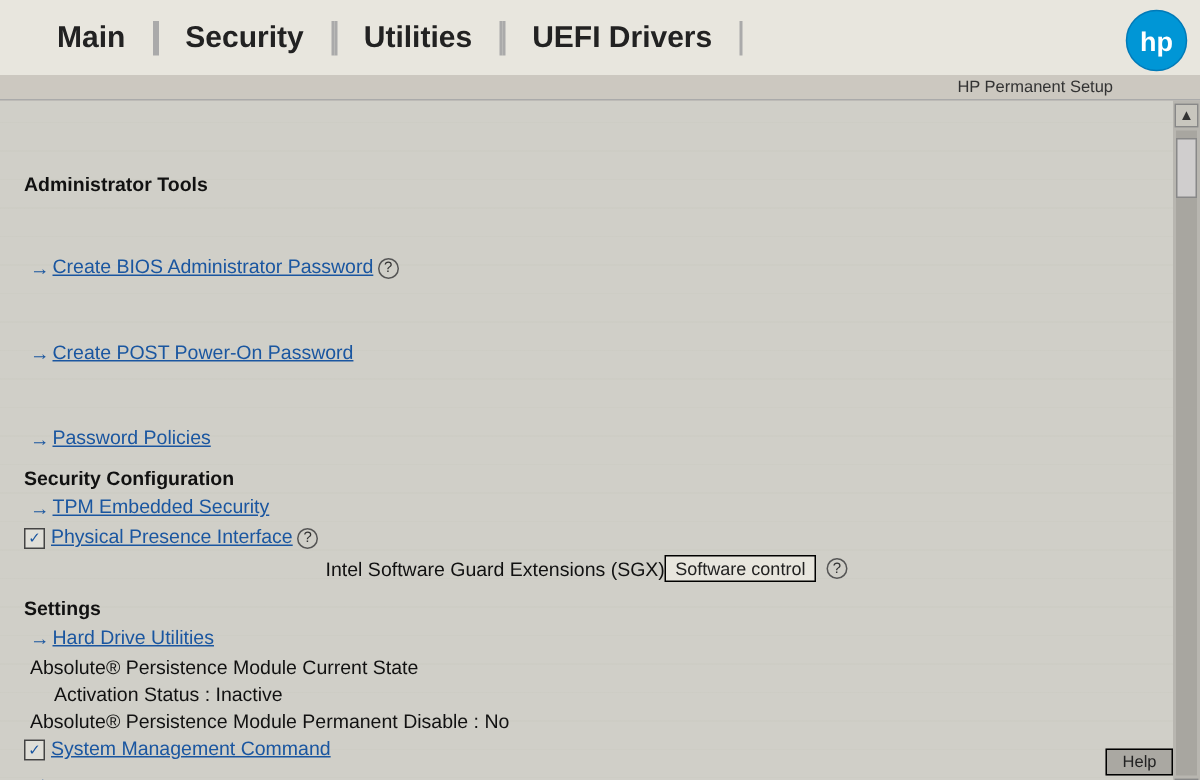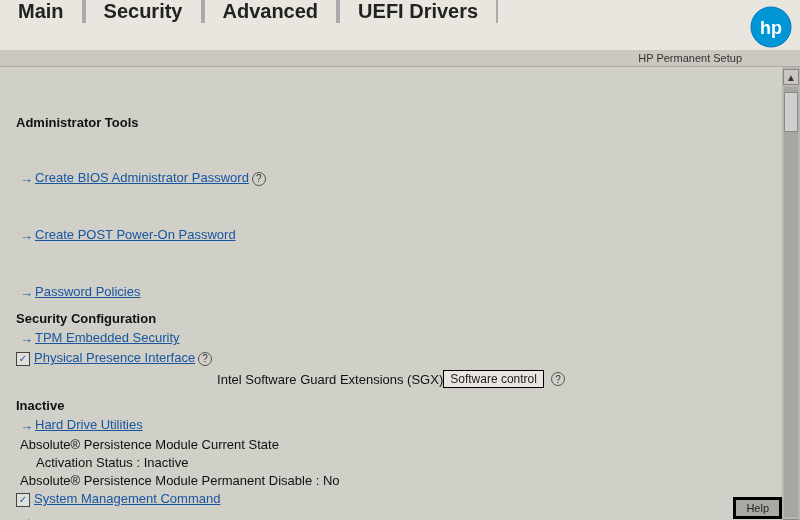--- a/index.html
+++ b/index.html
@@ -11,23 +11,23 @@
       font-size: 13px;
       overflow: hidden;
       position: relative;
     }
 
     
     .nav-bar {
       background: #e8e6de;
       border-bottom: 1px solid #b0ae a6;
       display: flex;
-      align-items: flex-start;
+      align-items: center;
       height: 50px;
-      padding: 0 0;
+      padding: 0 20px;
       position: relative;
     }
     .nav-tab {
       padding: 0 18px;
       display: flex;
       align-items: center;
       font-size: 20px;
       font-weight: bold;
       color: #222;
       cursor: pointer;
@@ -95,21 +95,21 @@
       position: absolute;
       bottom: 0;
       right: 18px;
       height: 24px;
       display: flex;
       align-items: center;
       gap: 4px;
     }
     .help-btn {
       background: #aaa8a2;
-      border: 3px solid #000000;
+      border: 1px solid #000000;
       padding: 2px 10px;
       font-size: 11px;
       color: #222;
       cursor: pointer;
     }
 
     
     .section-title {
       font-weight: bold;
       font-size: 13px;
@@ -236,21 +236,21 @@
       position: relative;
     }
   </style>
 </head>
 <body>
 
 <div class="nav-bar-wrapper">
   <div class="nav-bar">
     <div class="nav-tab">Main</div>
     <div class="nav-tab" style="border-left:2px solid #aaa;">Security</div>
-    <div class="nav-tab" style="border-left:2px solid #aaa;">Advanced</div>
+    <div class="nav-tab" style="border-left:2px solid #aaa;">Utilities</div>
     <div class="nav-tab" style="border-left:2px solid #aaa;">UEFI Drivers</div>
     <div style="position:absolute;right:8px;top:6px;">
       <svg width="42" height="42" viewBox="0 0 42 42">
         <circle cx="21" cy="21" r="20" fill="#0096d6" stroke="#007ab8" stroke-width="1"></circle>
         <text x="21" y="28" text-anchor="middle" font-size="18" font-weight="bold" fill="white" font-family="Arial">hp</text>
       </svg>
     </div>
   </div>
   <div style="text-align:right;padding:2px 58px 2px 0;font-size:11px;color:#333;background:#ccc8c0;border-bottom:1px solid #aaa;">
     <span>HP Permanent Setup</span>
@@ -295,21 +295,21 @@
       <div class="sgx-row">
         <span class="sgx-label">Intel Software Guard Extensions (SGX)</span>
         <div class="inline-dropdown">
           <div class="dropdown-box">Software control</div>
           <span class="help-icon">?</span>
         </div>
       </div>
     </div>
 
     <div style="margin-top:8px;">
-      <div class="section-title">Inactive</div>
+      <div class="section-title">Settings</div>
 
       <div class="menu-link-row">
         <span class="arrow-icon">→</span>
         <span class="menu-link">Hard Drive Utilities</span>
       </div>
 
       <div class="static-text">Absolute® Persistence Module Current State</div>
       <div class="indented-text">Activation Status : Inactive</div>
       <div class="static-text">Absolute® Persistence Module Permanent Disable : No</div>
 

